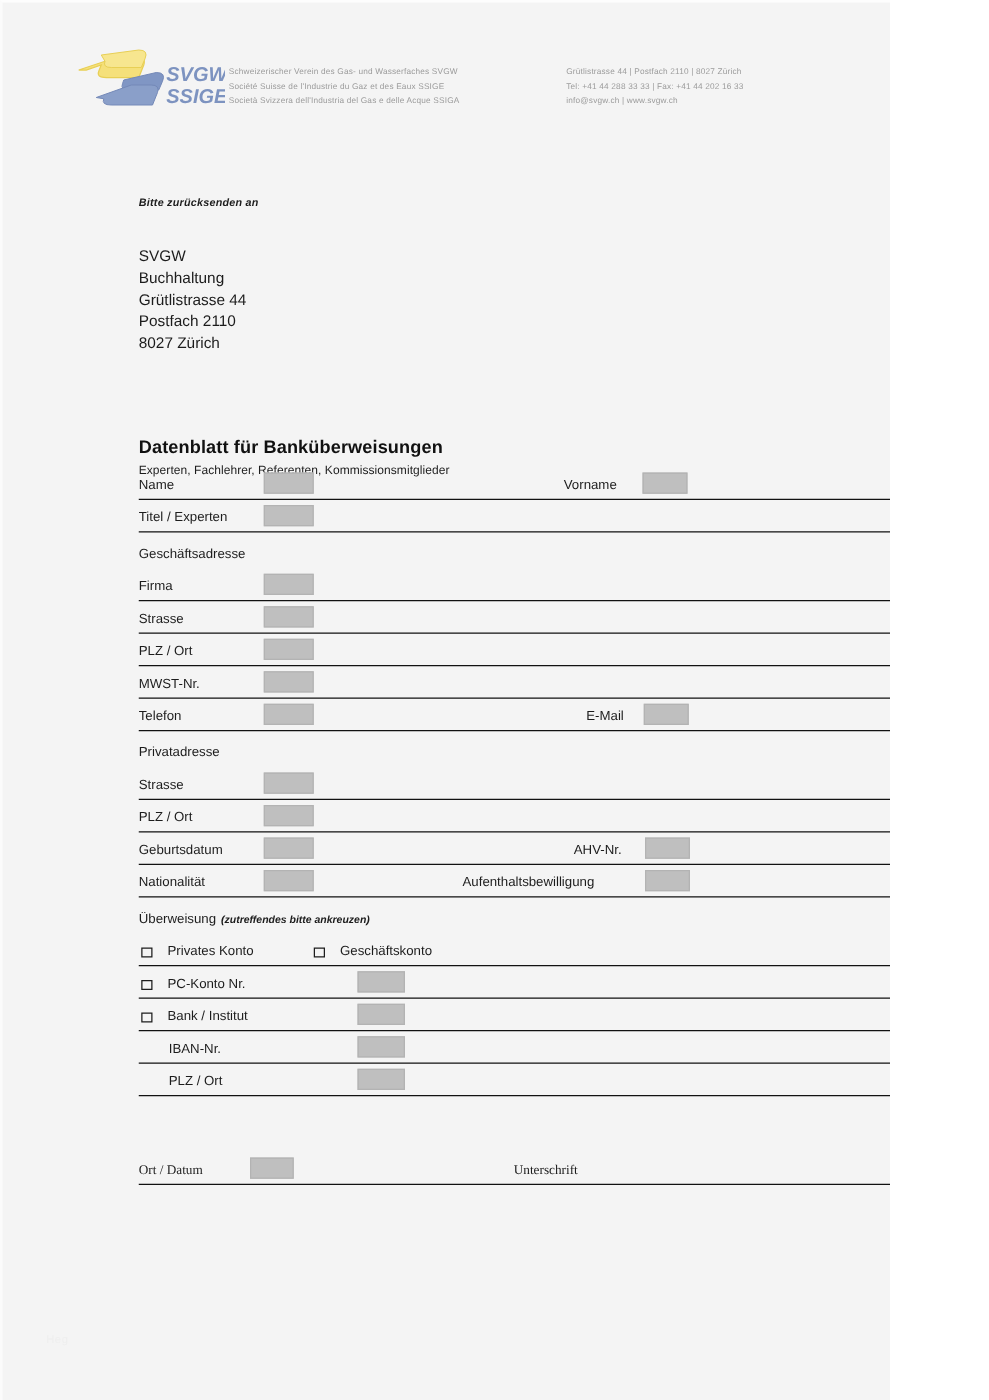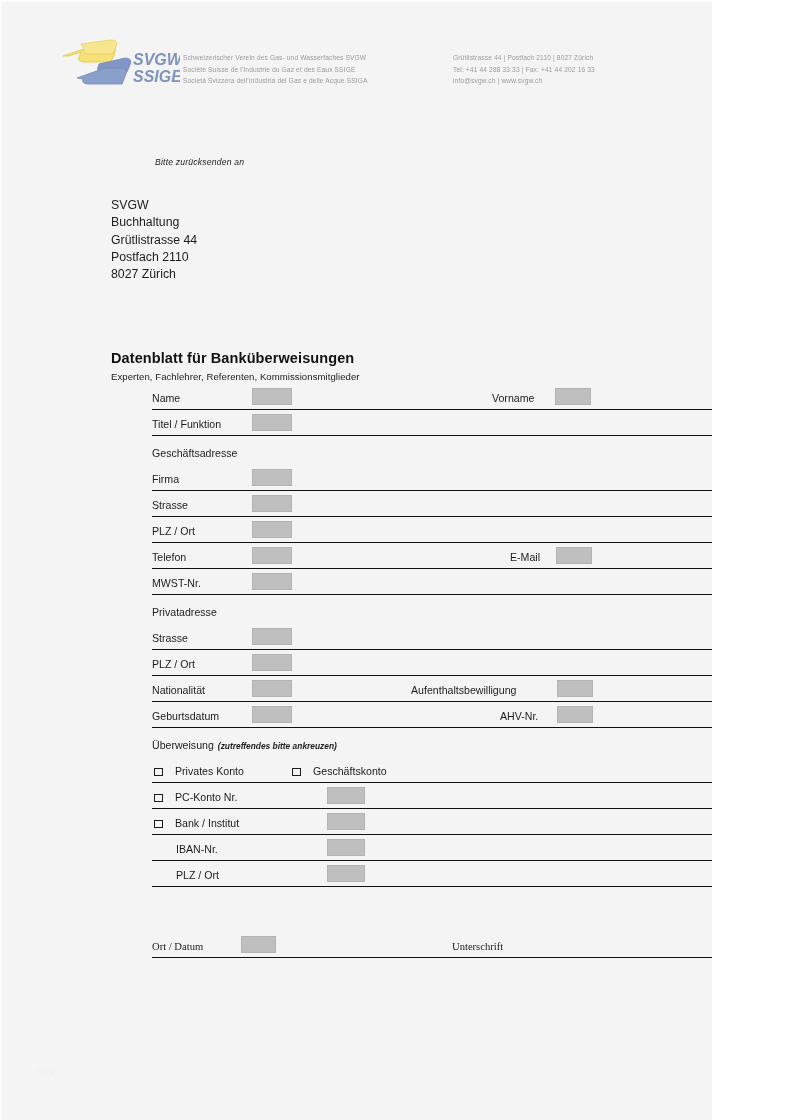--- a/index.html
+++ b/index.html
@@ -68,24 +68,23 @@
     white-space: nowrap;
   }
 
   
   .return-label {
     position: absolute;
     left: 111px;
     top: 157px;
     font-size: 8.6px;
     font-style: italic;
-    font-weight: normal;
+    font-weight: bold;
     color: #1c1c1c;
     letter-spacing: 0.2px;
-    margin-left: 44px;
   }
   .return-address {
     position: absolute;
     left: 111px;
     top: 197px;
     font-size: 12.3px;
     line-height: 17.3px;
     color: #1c1c1c;
   }
   .return-address div { white-space: nowrap; }
@@ -108,23 +107,22 @@
     font-size: 9.6px;
     color: #1c1c1c;
     letter-spacing: 0.05px;
     white-space: nowrap;
   }
 
   
   .form {
     position: absolute;
     left: 111px;
-    top: 384px;
+    top: 374px;
     width: 607px;
-    margin-left: 41px;
   }
   .row {
     position: relative;
     height: 26px;
     border-bottom: 1.4px solid #111;
     box-sizing: border-box;
   }
   .row.no-rule { border-bottom: none; }
 
   .label {
@@ -252,21 +250,21 @@
   <div class="form">
 
     <div class="row">
       <span class="label">Name</span>
       <span class="box" style="left:100px;width:40px;"></span>
       <span class="label2" style="left:340px;">Vorname</span>
       <span class="box" style="left:403px;width:36px;"></span>
     </div>
 
     <div class="row">
-      <span class="label">Titel / Funktion</span>
+      <span class="label">Titel / Experten</span>
       <span class="box" style="left:100px;width:40px;"></span>
     </div>
 
     <div class="section-head">
       <span class="label">Geschäftsadresse</span>
     </div>
 
     <div class="row">
       <span class="label">Firma</span>
       <span class="box" style="left:100px;width:40px;"></span>
@@ -276,56 +274,56 @@
       <span class="label">Strasse</span>
       <span class="box" style="left:100px;width:40px;"></span>
     </div>
 
     <div class="row">
       <span class="label">PLZ / Ort</span>
       <span class="box" style="left:100px;width:40px;"></span>
     </div>
 
     <div class="row">
+      <span class="label">MWST-Nr.</span>
+      <span class="box" style="left:100px;width:40px;"></span>
+    </div>
+
+    <div class="row">
       <span class="label">Telefon</span>
       <span class="box" style="left:100px;width:40px;"></span>
       <span class="label2" style="left:358px;">E-Mail</span>
       <span class="box" style="left:404px;width:36px;"></span>
     </div>
 
-    <div class="row">
-      <span class="label">MWST-Nr.</span>
-      <span class="box" style="left:100px;width:40px;"></span>
-    </div>
-
     <div class="section-head">
       <span class="label">Privatadresse</span>
     </div>
 
     <div class="row">
       <span class="label">Strasse</span>
       <span class="box" style="left:100px;width:40px;"></span>
     </div>
 
     <div class="row">
       <span class="label">PLZ / Ort</span>
       <span class="box" style="left:100px;width:40px;"></span>
     </div>
 
     <div class="row">
+      <span class="label">Geburtsdatum</span>
+      <span class="box" style="left:100px;width:40px;"></span>
+      <span class="label2" style="left:348px;">AHV-Nr.</span>
+      <span class="box" style="left:405px;width:36px;"></span>
+    </div>
+
+    <div class="row">
       <span class="label">Nationalität</span>
       <span class="box" style="left:100px;width:40px;"></span>
       <span class="label2" style="left:259px;">Aufenthaltsbewilligung</span>
-      <span class="box" style="left:405px;width:36px;"></span>
-    </div>
-
-    <div class="row">
-      <span class="label">Geburtsdatum</span>
-      <span class="box" style="left:100px;width:40px;"></span>
-      <span class="label2" style="left:348px;">AHV-Nr.</span>
       <span class="box" style="left:405px;width:36px;"></span>
     </div>
 
     <div class="section-head">
       <span class="label">
         <span>Überweisung</span><span class="hint">(zutreffendes bitte ankreuzen)</span>
       </span>
     </div>
 
     <div class="row">

